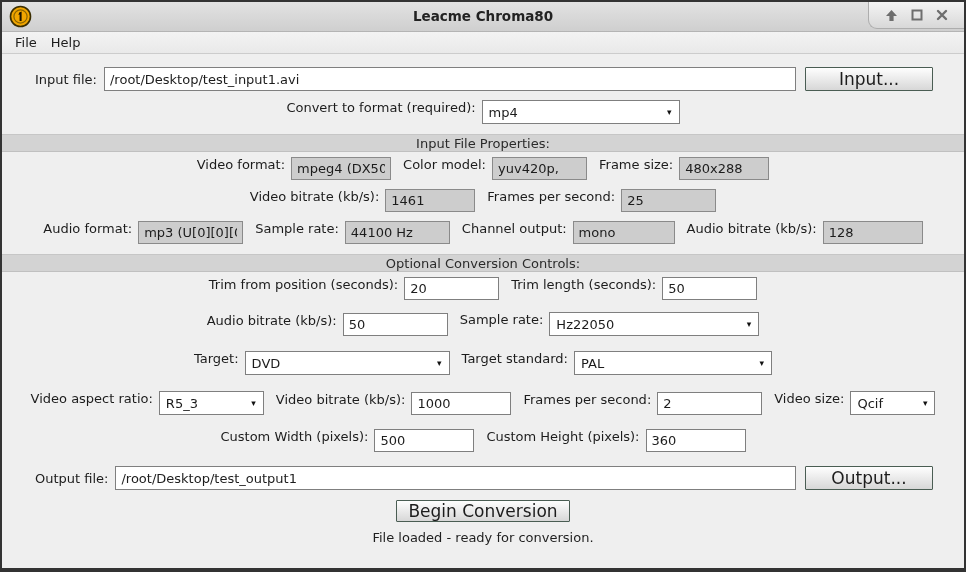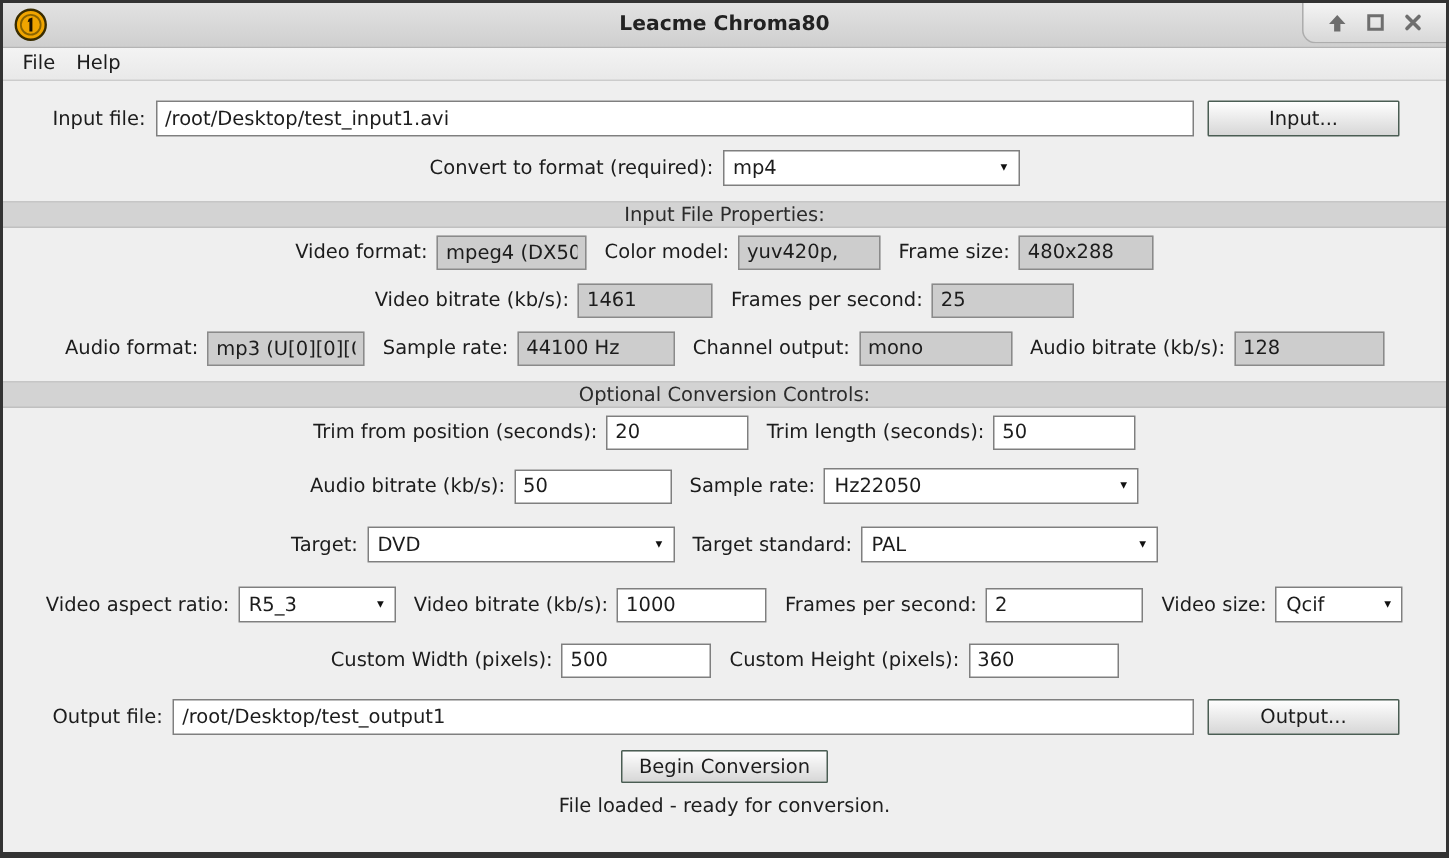--- a/index.html
+++ b/index.html
@@ -39,21 +39,21 @@
     height:22px; display:flex; align-items:center;
     background:linear-gradient(#f3f3f3,#e9e9e9);
     border-bottom:1px solid #cccccc;
     padding-left:6px;
   }
   .menu-item { padding:2px 7px; }
 
   
   .content { padding-top:13px; }
   .row { display:flex; align-items:center; justify-content:center; }
-  .pair { display:flex; align-items:center; margin:0 6px; }
+  .pair { display:flex; margin:0 6px; }
   .pair .lbl { margin-right:6px; white-space:nowrap; }
 
   .file-row { justify-content:flex-end; padding:0 31px 0 33px; }
   .file-row .lbl { margin-right:7px; white-space:nowrap; }
   .file-row input { flex:1; margin-right:9px; }
 
   input[type=text] {
     height:24px; border:1px solid #7f7f7f; background:#fff;
     font-family:inherit; font-size:13px; color:#1c1c1c; padding:0 5px;
   }
@@ -64,21 +64,21 @@
     height:24px; background:#fff; border:1px solid #7f7f7f;
     display:flex; align-items:center; justify-content:space-between;
     padding:0 7px 0 6px;
   }
   .dd .dd-arrow { font-size:9px; color:#111; line-height:1; }
 
   .btn {
     height:24px; width:128px;
     background:linear-gradient(#fefefe,#d7d7d7);
     border:1px solid #4a5d53; border-radius:1px;
-    font-family:inherit; font-size:13px; color:#1c1c1c;
+    font-family:inherit; font-size:17px; color:#1c1c1c;
   }
   .btn-begin { width:auto; height:22px; padding:0 11px; }
 
   .section-bar {
     height:18px; background:#d3d3d3;
     border-top:1px solid #c6c6c6; border-bottom:1px solid #c0c0c0;
     display:flex; align-items:center; justify-content:center;
     color:#2b2b2b;
   }
 

